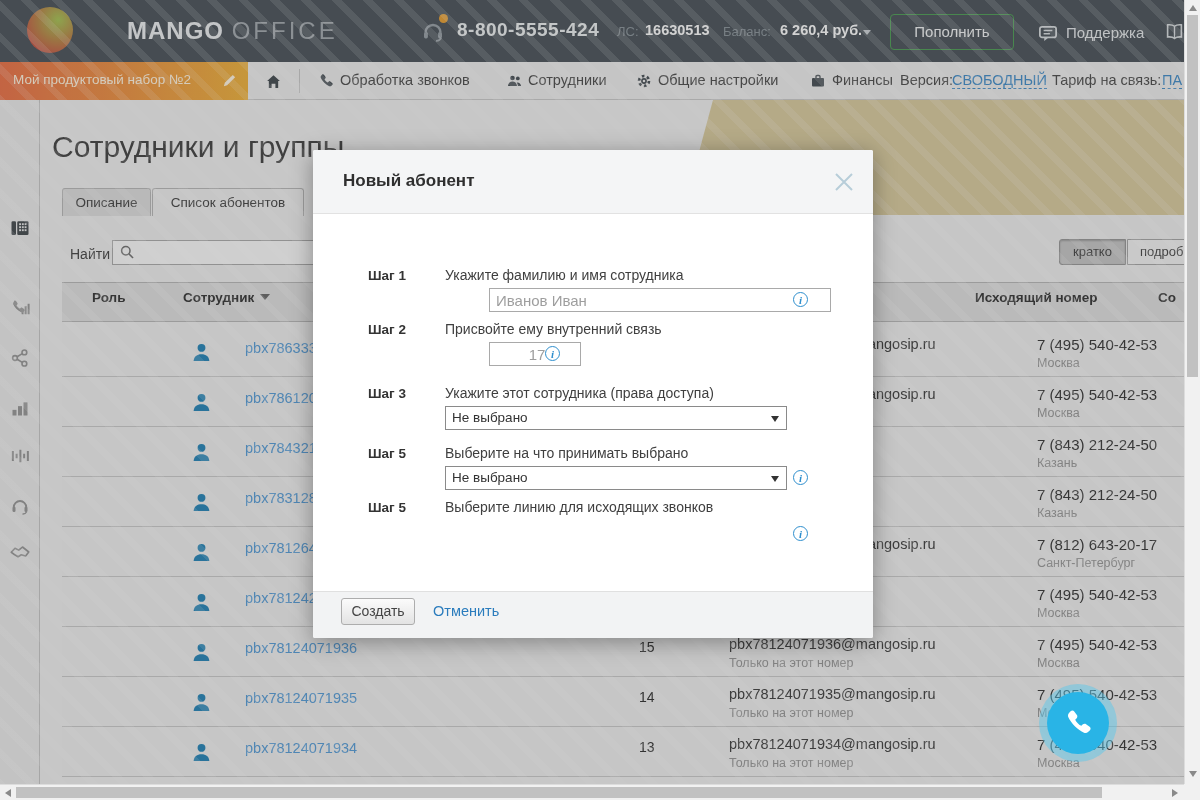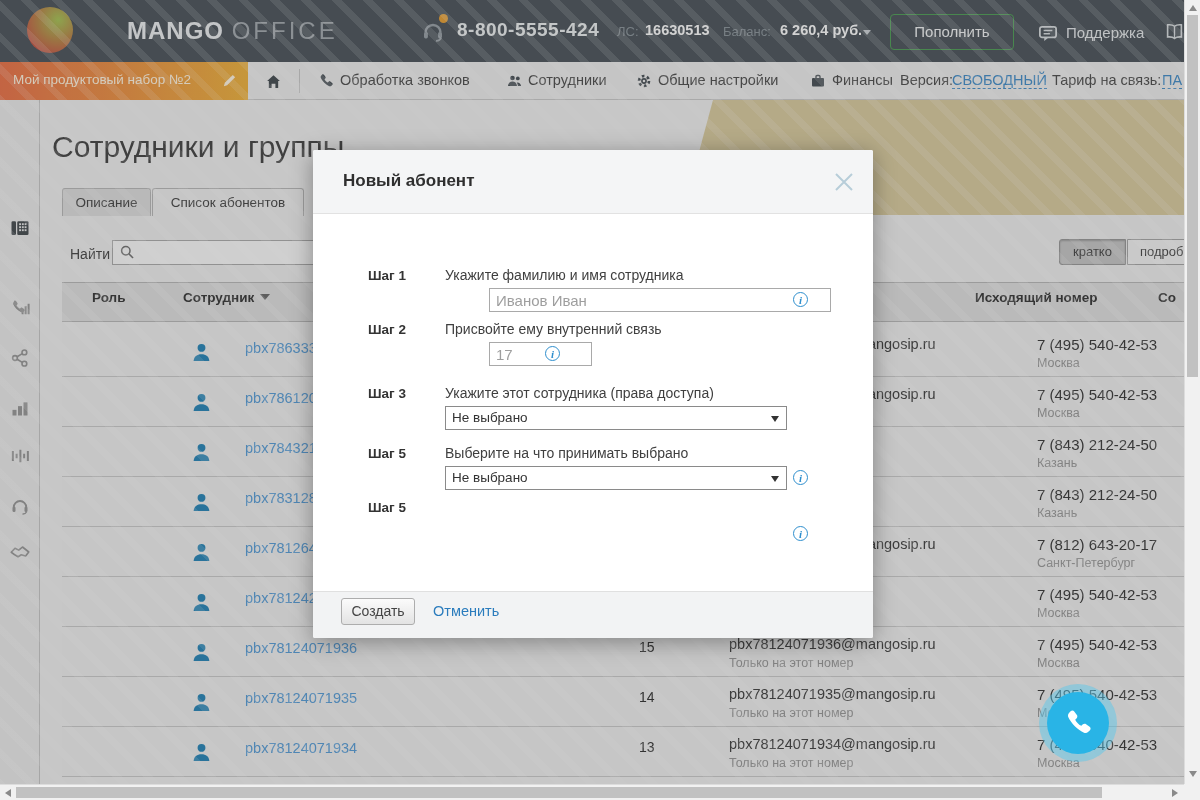--- a/index.html
+++ b/index.html
@@ -406,33 +406,34 @@
         </svg>
     </div>
 
     <div class="stepl" style="top:118px">Шаг 1</div>
     <div class="stept" style="top:117px">Укажите фамилию и имя сотрудника</div>
     <input class="inp" style="top: 138px; width: 342px;" placeholder="Иванов Иван">
     <div class="info" style="left:480px;top:142px">i</div>
 
     <div class="stepl" style="top:172px">Шаг 2</div>
     <div class="stept" style="top:171px">Присвойте ему внутренний связь</div>
-    <input class="inp" style="top: 192px; width: 103px;" placeholder="17">
+    <input class="inp" style="top: 192px; width: 92px; text-align: center;" placeholder="17">
     <div class="info" style="left:232px;top:196px">i</div>
 
     <div class="stepl" style="top:236px">Шаг 3</div>
     <div class="stept" style="top:235px">Укажите этот сотрудника (права доступа)</div>
     <div class="sel" style="top:256px"><span>Не выбрано</span><i class="arr"></i></div>
 
     <div class="stepl" style="top:296px">Шаг 5</div>
     <div class="stept" style="top:295px">Выберите на что принимать выбрано</div>
     <div class="sel" style="top:316px"><span>Не выбрано</span><i class="arr"></i></div>
     <div class="info" style="left:480px;top:320px">i</div>
 
     <div class="stepl" style="top:350px">Шаг 5</div>
+    <div class="stept" style="top:349px">Выберите линию для исходящих звонков</div>
     <div class="info" style="left:480px;top:376px">i</div>
 
     <div class="m-foot">
       <div class="btn-create">Создать</div>
       <a class="lnk-cancel" href="#">Отменить</a>
     </div>
   </div>
 
   <div class="fab">
     <div class="fab-in"></div>

